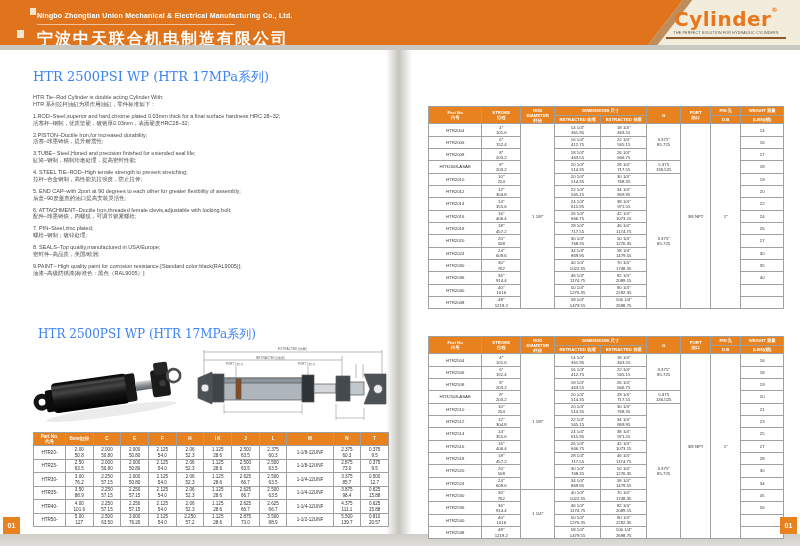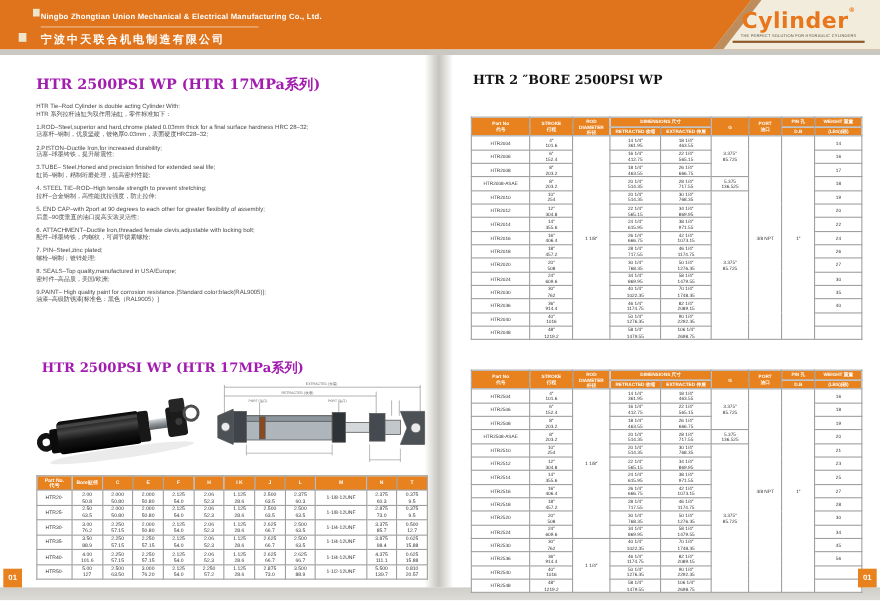--- a/index.html
+++ b/index.html
@@ -5,41 +5,41 @@
   * { margin:0; padding:0; box-sizing:border-box; }
   body { font-family:"Liberation Sans", sans-serif; background:#fff; }
   .page { position:relative; width:800px; height:546px; background:#fff; overflow:hidden; }
 
   
   .banner { position:absolute; left:0; top:0; width:800px; height:45px; background:#e0741c; }
   .deco-sq1 { position:absolute; left:30px; top:8px; width:6px; height:7px; background:#efe5cd; }
   .deco-sq2 { position:absolute; left:17px; top:30px; width:7px; height:8px; background:#efe5cd; }
   .company-en { position:absolute; left:37px; top:12px; font-size:7px; font-weight:bold; color:#fff; letter-spacing:.2px; }
   .company-rule { position:absolute; left:37px; top:24px; width:198px; height:1px; background:rgba(255,255,255,.55); }
-  .company-cn { position:absolute; left:37px; top:29px; font-size:10px; font-weight:bold; color:#fff; letter-spacing:2px;font-family:Liberation Serif, serif; }
+  .company-cn { position:absolute; left:37px; top:29px; font-size:16px; font-weight:bold; color:#fff; letter-spacing:2px;font-family:Liberation Serif, serif; }
   .logo-plate { position:absolute; right:0; top:0; width:155px; height:45px; background:#f2ecdc;
     clip-path:polygon(24.5% 0, 100% 0, 100% 100%, 2% 100%); }
   .logo-stripe { position:absolute; right:0; top:0; width:155px; height:45px; background:#bd8d5c;
     clip-path:polygon(24.5% 0, 30.5% 0, 8% 100%, 2% 100%); }
   .brand { position:absolute; right:14px; top:6px; width:120px; text-align:center;
     font-family:"DejaVu Sans", sans-serif; font-weight:bold; font-size:20px; color:#e8771c; letter-spacing:.5px; }
   .brand sup { font-size:6px; vertical-align:14px; }
   .tagline { position:absolute; right:14px; top:31px; width:120px; text-align:center;
     font-size:3.6px; color:#55514a; letter-spacing:.2px; border-bottom:2px solid #8c5a28; padding-bottom:2px; }
   .edge-strip-top { position:absolute; left:0; top:45px; width:800px; height:5px; background:#c9c8c3; }
   .gutter { position:absolute; left:386px; top:50px; width:26px; height:484px;
     background:linear-gradient(to right,#fff, #d6d4cf 35%, #c6c4bf 50%, #dedcd8 70%, #fff); }
   .bottom-strip { position:absolute; left:0; top:534px; width:800px; height:12px;
     background:linear-gradient(#cfcec9,#dedcd8); }
   .pagenum { position:absolute; top:517px; width:17px; height:17px; background:#e8821e; color:#fff;
     font-size:7px; font-weight:bold; display:flex; align-items:center; justify-content:center; }
   .pagenum.left { left:3px; } .pagenum.right { left:780px; }
 
   
-  .sec-title { position:absolute; font-family:"DejaVu Serif", serif; font-weight:bold; color:#a21caf; }
+  .sec-title { position:absolute; font-family:"DejaVu Serif", serif; font-weight:normal; color:#3b82f6; }
   .t1 { left:33px; top:68px; font-size:13px; }
   .t2 { left:38px; top:326px; font-size:12px; }
   .specs { position:absolute; left:33px; top:94px; width:352px; font-size:5.5px; color:#4a4a4a; line-height:1.25; }
   .specs .pair { margin-bottom:5px; }
   .photo-svg { position:absolute; left:28px; top:346px; }
   .drawing-svg { position:absolute; left:190px; top:342px; }
 
   
   table { border-collapse:collapse; table-layout:fixed; background:#fff; }
   th, td { border:0.5px solid #a0a0a0; text-align:center; vertical-align:middle; padding:0.5px 0; overflow:hidden; }
@@ -525,21 +525,20 @@
           </td>
           <td>
             <div>0.810</div>
             <div>20.57</div>
           </td>
         </tr>
       </tbody>
   </table>
 
   <div class="rt-title rtt1">
-    <div>HTR 2 ″BORE 2500PSI WP</div>
   </div>
   <table class="right-col-table rt1">
     <colgroup>
       <col style="width:15%">
         <col style="width:11%">
         <col style="width:9.5%">
         <col style="width:13%">
       <col style="width:13%">
         <col style="width:9.5%">
         <col style="width:8.5%">

